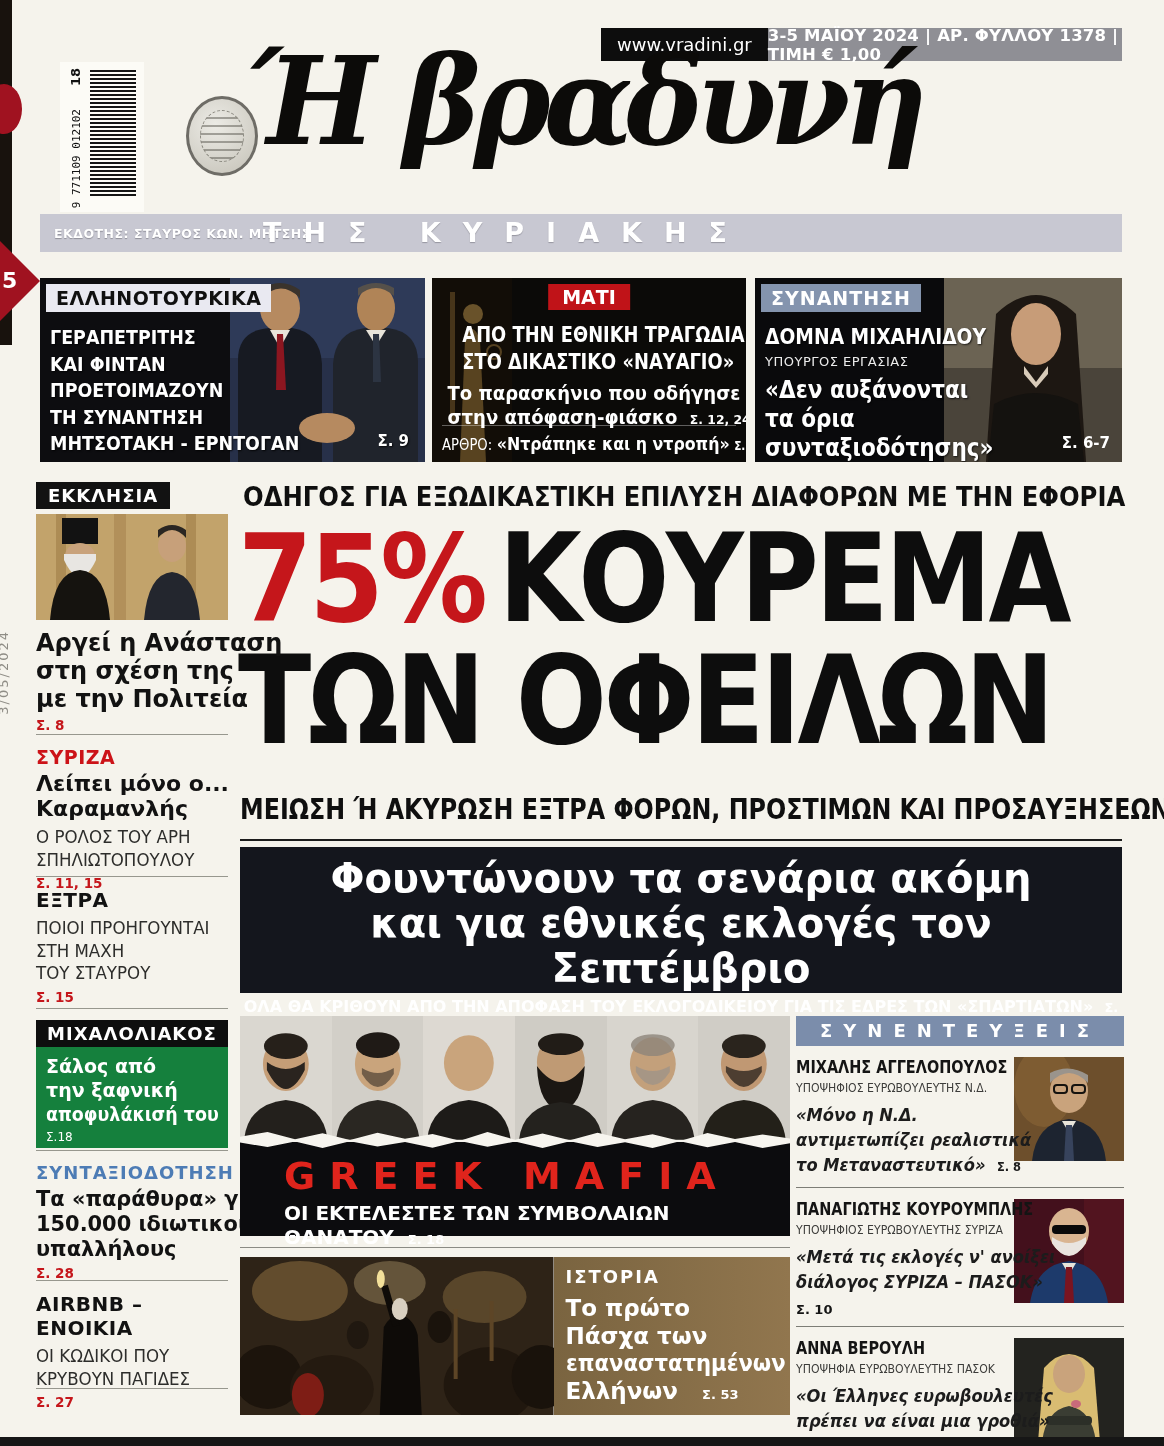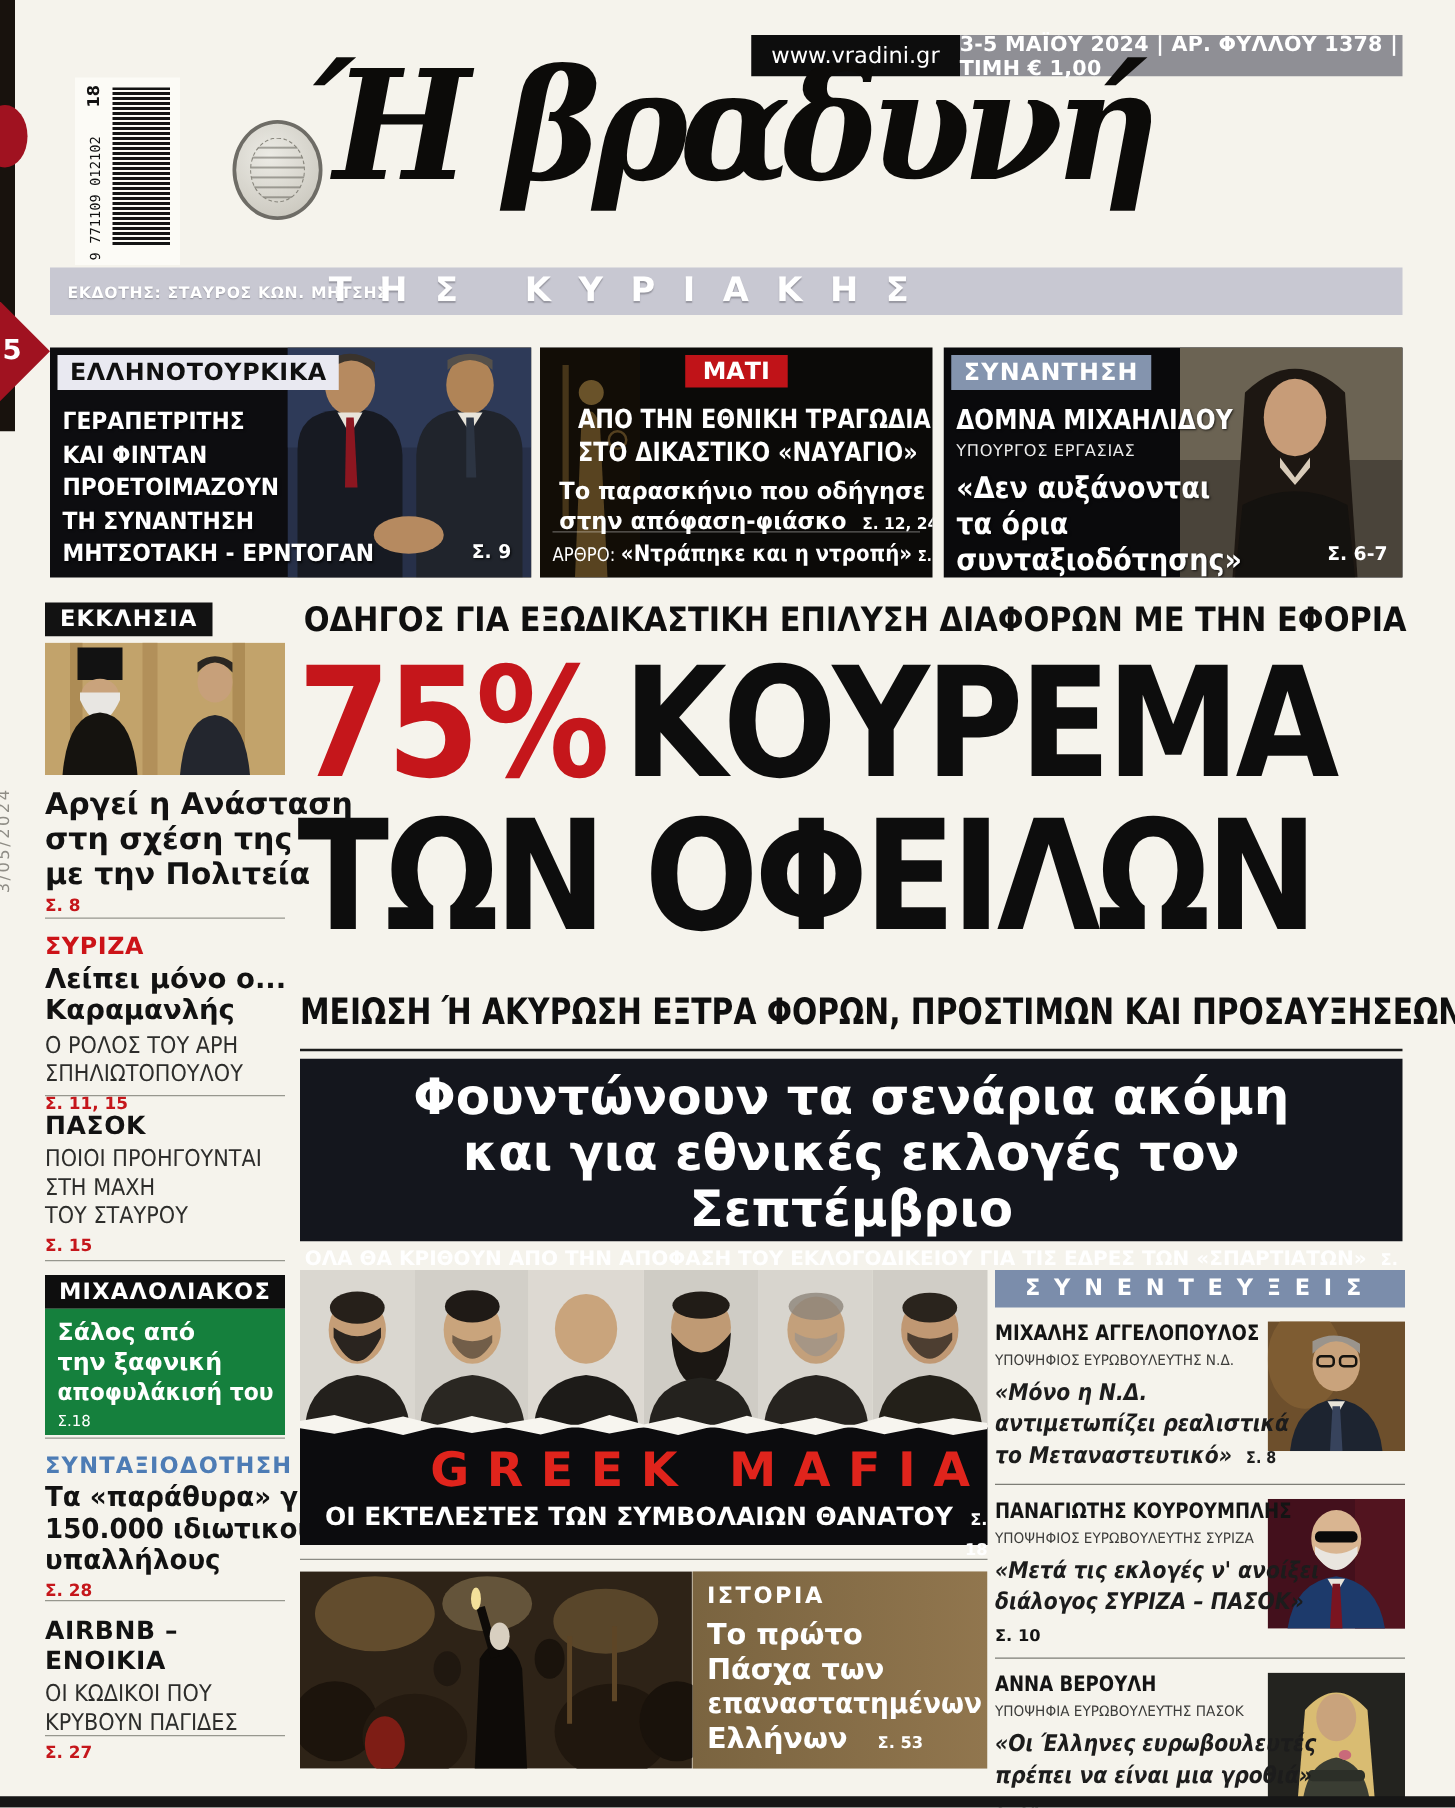--- a/index.html
+++ b/index.html
@@ -113,21 +113,21 @@
   .sb-redbox{background:#15803d;color:#fff;padding:8px 10px 4px;}
   .sb-redbox-line{font-weight:bold;font-size:19px;line-height:1.25;white-space:nowrap;}
   .sb-redbox-page{margin-top:4px;font-weight:normal;font-size:12px;}
   
   .mafia{position:absolute;left:240px;top:1016px;width:550px;}
   .mug-row{display:flex;height:124px;}
   .mug{flex:1;position:relative;overflow:hidden;}
   .mug svg{width:100%;height:100%;display:block;}
   .torn{height:16px;background:#f7f5ef;position:relative;z-index:3;margin-top:-8px;
         clip-path:polygon(0 30%,5% 0,10% 45%,15% 8%,20% 50%,25% 5%,30% 42%,35% 12%,40% 55%,45% 0,50% 48%,55% 10%,60% 52%,65% 4%,70% 46%,75% 14%,80% 56%,85% 6%,90% 44%,95% 16%,100% 40%,100% 70%,95% 100%,90% 62%,85% 96%,80% 58%,75% 100%,70% 64%,65% 94%,60% 58%,55% 100%,50% 60%,45% 92%,40% 56%,35% 98%,30% 62%,25% 90%,20% 58%,15% 100%,10% 60%,5% 94%,0 66%);}
-  .mafia-black{background:#0c0c0e;height:94px;text-align:right;margin-top:-6px;}
+  .mafia-black{background:#0c0c0e;height:94px;text-align:left;margin-top:-6px;padding-left:44px;}
   .mafia-title{color:#e0241c;font-weight:bold;font-size:38px;letter-spacing:14px;padding-top:12px;}
   .mafia-deck{color:#fff;font-weight:bold;font-size:20px;margin-top:3px;}
   .mafia-rule{position:absolute;left:240px;top:1247px;width:550px;border-top:1px solid #8b8b84;}
   
   .history{position:absolute;left:240px;top:1257px;width:550px;height:158px;display:flex;overflow:hidden;}
   .hist-photo{width:57%;position:relative;}
   .hist-photo svg{width:100%;height:100%;display:block;}
   .hist-panel{width:43%;background:linear-gradient(90deg,#7a6440,#91764e);color:#fff;padding:9px 12px;
               box-sizing:border-box;}
   .hist-label{font-weight:bold;font-size:18px;letter-spacing:2px;}
@@ -313,21 +313,21 @@
       </div>
       <div class="sb-deck">
         <span class="cl s90">Ο ΡΟΛΟΣ ΤΟΥ ΑΡΗ</span>
         <span class="cl s90">ΣΠΗΛΙΩΤΟΠΟΥΛΟΥ</span>
       </div>
       <div class="sb-page">Σ. 11, 15</div>
     </div>
     <div class="sb-rule" style="top:394px;"></div>
 
     <div class="sb-sec" style="top:406px;">
-      <div class="sb-black-label">ΠΑΣΟΚ</div>
+      <div class="sb-black-label">ΕΞΤΡΑ</div>
       <div class="sb-deck">
         <span class="cl s90">ΠΟΙΟΙ ΠΡΟΗΓΟΥΝΤΑΙ</span>
         <span class="cl s90">ΣΤΗ ΜΑΧΗ</span>
         <span class="cl s90">ΤΟΥ ΣΤΑΥΡΟΥ</span>
       </div>
       <div class="sb-page">Σ. 15</div>
     </div>
     <div class="sb-rule" style="top:526px;"></div>
 
     <div class="sb-sec" style="top:538px;">

